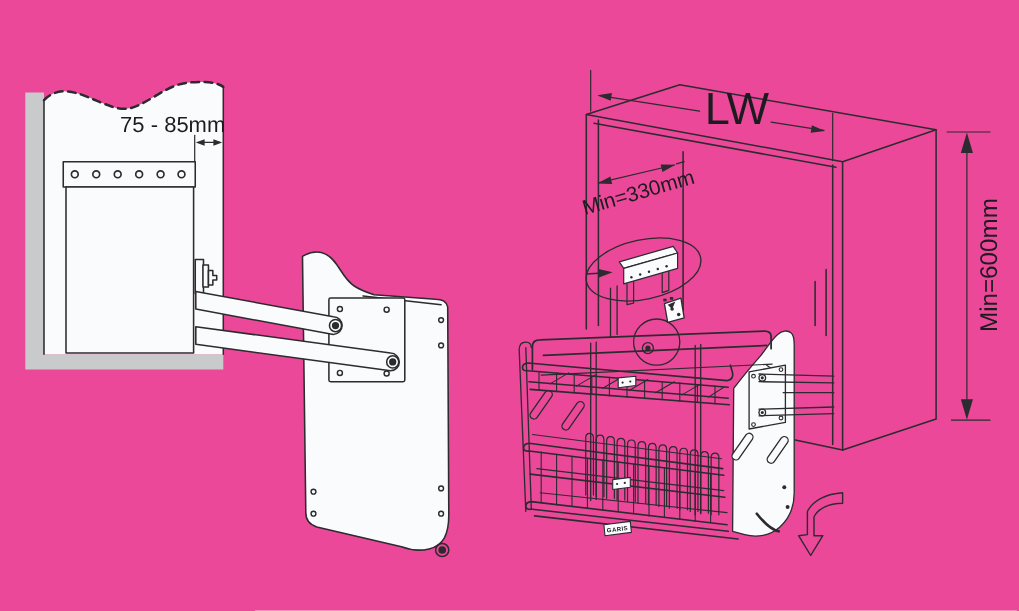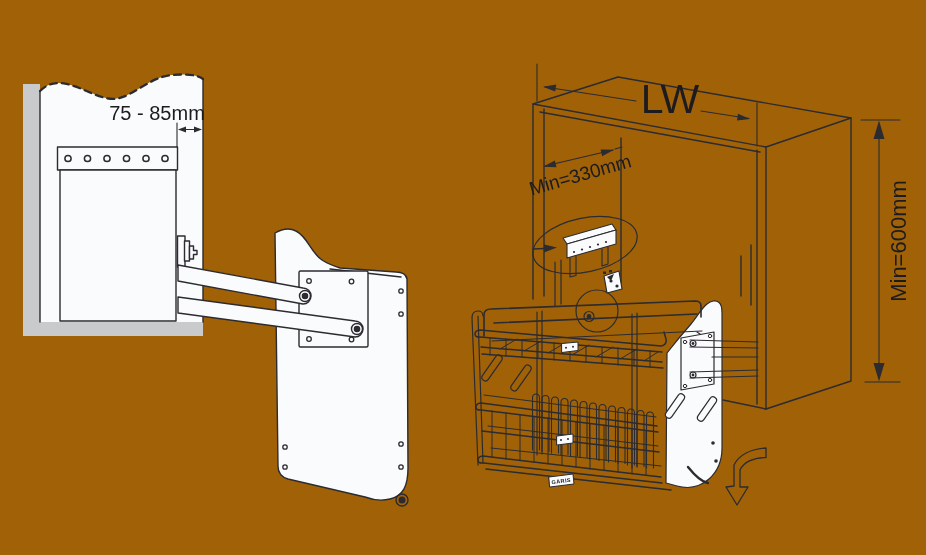--- a/index.html
+++ b/index.html
@@ -1,16 +1,16 @@
 <!DOCTYPE html>
 <html><head>
 <meta charset="utf-8">
 <style>
   html,body{margin:0;padding:0}
-  .stage{position:relative;width:926px;height:555px;background:#a16207;overflow:hidden}
+  .stage{position:relative;width:926px;height:555px;background:#ec4899;overflow:hidden}
   svg{display:block}
   svg text{font-family:"Liberation Sans",sans-serif;fill:#1c1c20;stroke:none}
   .t-offset{font-size:20px}
   .t-lw{font-size:41px}
   .t-depth{font-size:19px}
   .t-height{font-size:22px}
   .t-brand{font-size:5.5px;font-weight:bold;letter-spacing:.4px}
   .ah{fill:#2b2b30;stroke:none}
   .fillpanel{fill:#fafbfc}
 </style>

